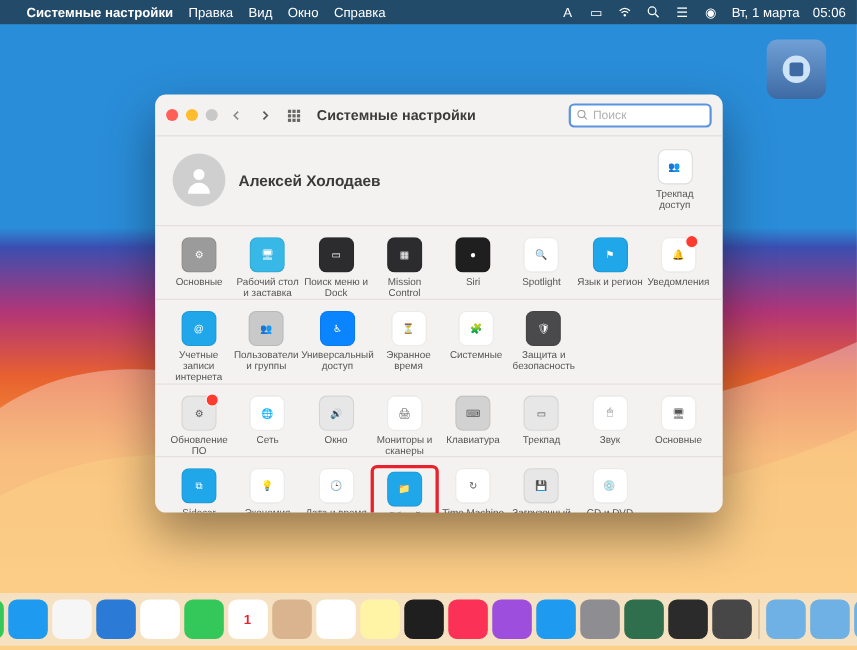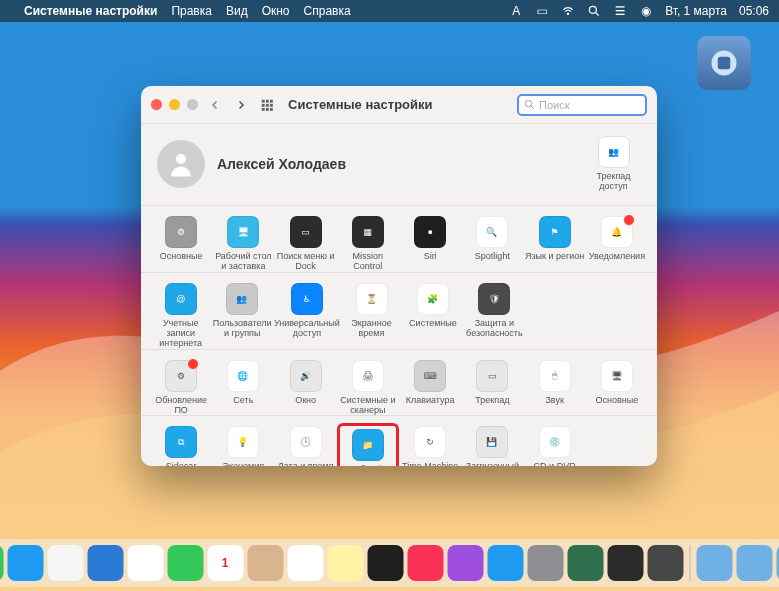--- a/index.html
+++ b/index.html
@@ -294,21 +294,21 @@
           🔊
           
         </div>
         <div class="lbl">Окно</div>
       </div>
       <div class="tile ">
         <div class="ic" style="background:#ffffff;border:1px solid rgba(0,0,0,.08);position:relative;color:#555">
           🖨
           
         </div>
-        <div class="lbl">Системные и сканеры</div>
+        <div class="lbl">Мониторы и сканеры</div>
       </div>
       <div class="tile ">
         <div class="ic" style="background:#d2d2d2;border:1px solid rgba(0,0,0,.08);position:relative;color:#555">
           ⌨︎
           
         </div>
         <div class="lbl">Клавиатура</div>
       </div>
       <div class="tile ">
         <div class="ic" style="background:#e7e7e7;border:1px solid rgba(0,0,0,.08);position:relative;color:#555">

